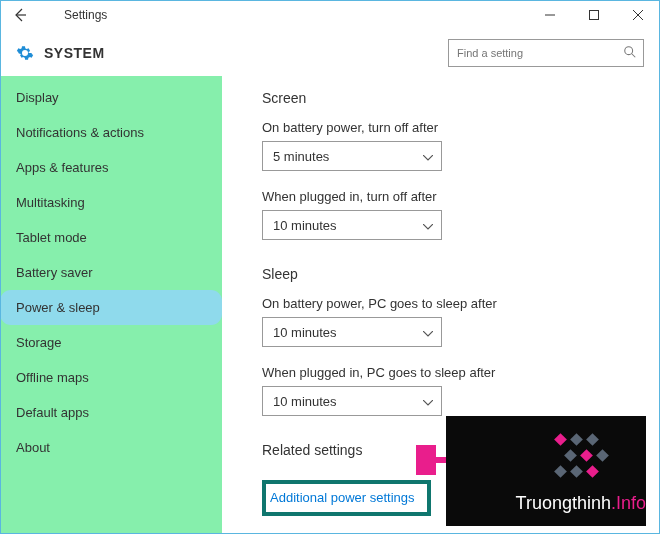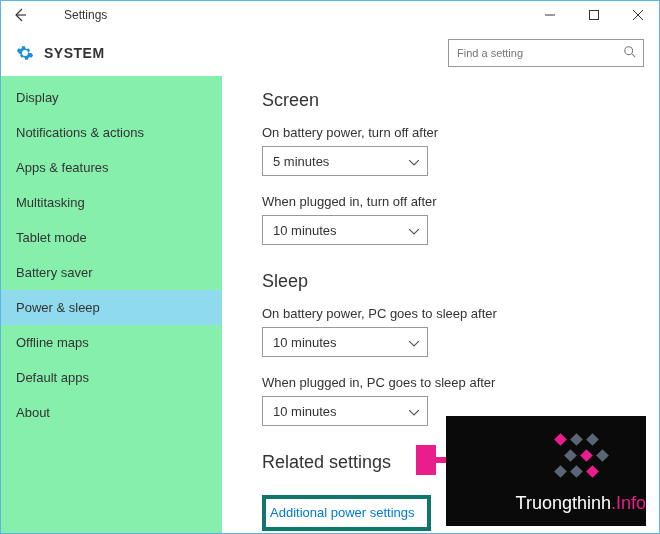--- a/index.html
+++ b/index.html
@@ -14,27 +14,27 @@
     .header { height: 46px; display: flex; align-items: center; padding: 0 16px; }
     .gear-icon { width: 18px; height: 18px; margin-right: 10px; color: #1f8dd6; }
     .header-title { font-size: 14px; font-weight: 600; letter-spacing: 0.5px; color: #333; }
     .search-box { margin-left: auto; width: 196px; height: 28px; border: 1px solid #999; display: flex; align-items: center; padding: 0 8px; color: #777; font-size: 13px; position: relative; }
     .search-box input { border: none; outline: none; flex: 1; font-size: 11px; color: #333; }
     .search-icon { position: absolute; right: 6px; color: #777; }
 
     .main { display: flex; height: calc(100% - 76px); }
     .sidebar { width: 222px; background: #86efac; padding-top: 4px; }
     .sidebar-item { padding: 10px 16px; font-size: 13px; color: #333; cursor: pointer; }
-    .sidebar-item.active { background: #8fdaec; }
+    .sidebar-item.active { background: #8fdaec; border-radius: 11px; }
 
     .content { flex: 1; padding: 10px 0 0 40px; overflow-y: auto; }
-    .section-title { font-size: 18px; font-weight: 400; color: #333; margin-bottom: 14px; margin-top: 4px; }
+    .section-title { font-size: 14px; font-weight: 400; color: #333; margin-bottom: 14px; margin-top: 4px; }
     .section-title.mt { margin-top: 26px; }
     .field-label { font-size: 13px; color: #333; margin-bottom: 6px; }
-    .dropdown { width: 166px; height: 30px; border: 1px solid #999; display: flex; align-items: center; padding: 0 10px; font-size: 13px; color: #333; position: relative; margin-bottom: 18px; cursor: pointer; }
+    .dropdown { width: 180px; height: 30px; border: 1px solid #999; display: flex; align-items: center; padding: 0 10px; font-size: 13px; color: #333; position: relative; margin-bottom: 18px; cursor: pointer; }
     .dropdown .chev { position: absolute; right: 8px; }
 
     .related-link-wrap { display: inline-block; border: 4px solid #0f766e; padding: 4px 12px 6px 4px; margin-top: 8px; }
     .related-link { color: #0078d7; font-size: 13px; cursor: pointer; }
 
     .arrow-annotation { position: absolute; left: 416px; top: 445px; pointer-events: none; }
 
     .watermark { position: absolute; right: 14px; bottom: 8px; width: 200px; height: 110px; display: flex; align-items: center; justify-content: flex-end; pointer-events: none; margin-left: 8px; }
     .watermark-bg { position: absolute; right: 0; bottom: 0; width: 200px; height: 110px; background: #0a0a0a; }
     .watermark-content { position: relative; z-index: 2; text-align: left; display: flex; flex-direction: column; align-items: center; }
@@ -94,20 +94,21 @@
 
 <div class="main">
   <div class="sidebar">
     <div class="sidebar-item">Display</div>
     <div class="sidebar-item">Notifications &amp; actions</div>
     <div class="sidebar-item">Apps &amp; features</div>
     <div class="sidebar-item">Multitasking</div>
     <div class="sidebar-item">Tablet mode</div>
     <div class="sidebar-item">Battery saver</div>
     <div class="sidebar-item active">Power &amp; sleep</div>
+    <div class="sidebar-item">Storage</div>
     <div class="sidebar-item">Offline maps</div>
     <div class="sidebar-item">Default apps</div>
     <div class="sidebar-item">About</div>
   </div>
 
   <div class="content">
     <div class="section-title">Screen</div>
     <div class="field-label">On battery power, turn off after</div>
     <div class="dropdown">
       <span>5 minutes</span>

